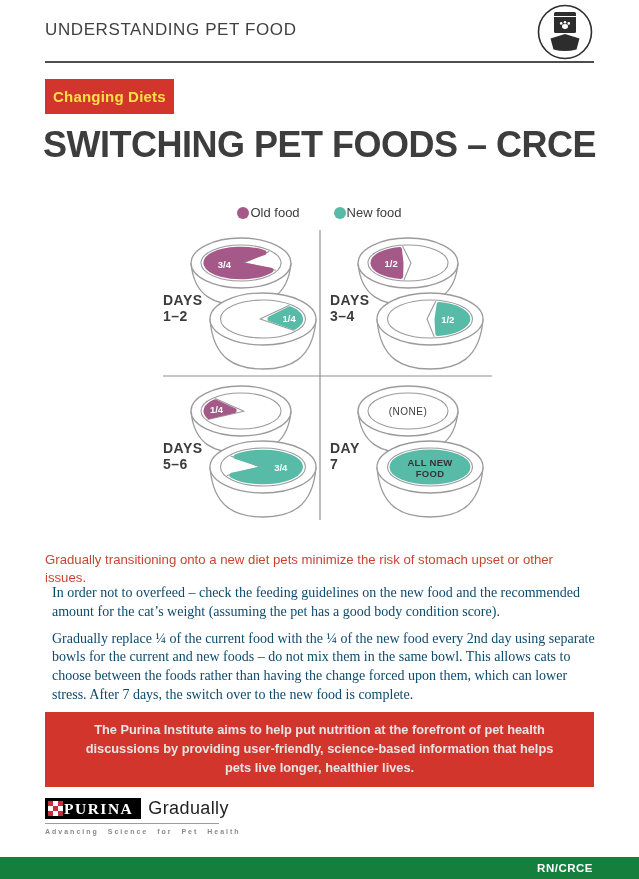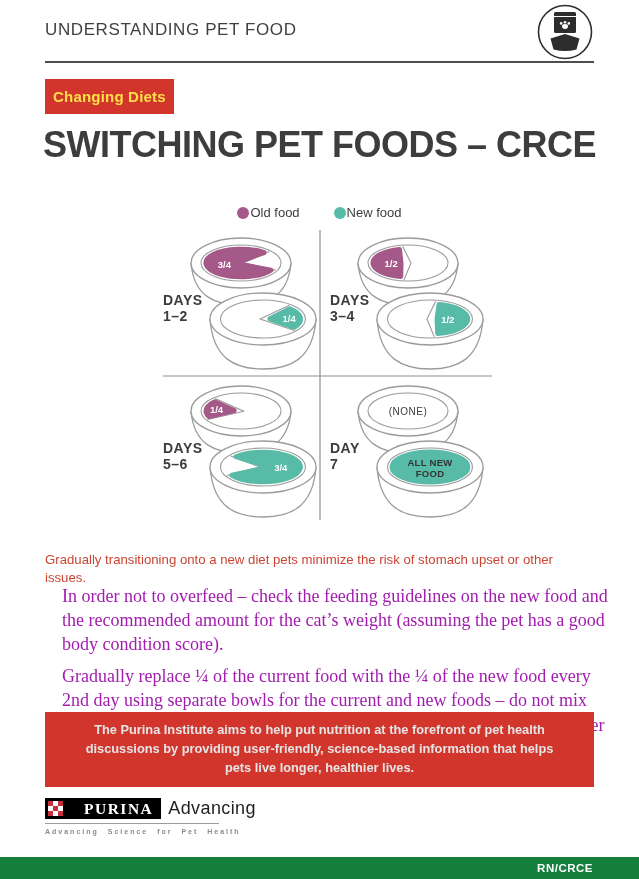--- a/index.html
+++ b/index.html
@@ -19,30 +19,30 @@
   .page-title{left:43px;top:124px;font-size:36px;font-weight:800;color:#3d3d3d;letter-spacing:-.5px;}
   
   .legend{left:0;top:205px;width:639px;display:flex;justify-content:center;gap:34px;}
   .legend-item{display:flex;align-items:center;gap:1px;font-size:13px;color:#3c3c3c;}
   .dot{width:12px;height:12px;border-radius:50%;display:inline-block;}
   
   #diagram{left:0;top:226px;}
   #diagram text{font-family:"Liberation Sans",sans-serif;}
   
   .lead{left:45px;top:551px;width:545px;font-size:13.2px;color:#c94433;line-height:1.35;}
-  .copy{left:62px;top:584px;width:549px;font-family:"Liberation Serif",serif;
-        font-size:18px;line-height:1.34;color:#a21caf;}
+  .copy{left:52px;top:584px;width:549px;font-family:"Liberation Serif",serif;
+        font-size:14px;line-height:1.34;color:#0c4a6e;}
   .copy p{margin:0 0 8px 0;}
   
   .callout{left:45px;top:712px;width:549px;box-sizing:border-box;background:#d2352b;color:#e5e5e5;
            font-size:12.8px;font-weight:700;line-height:1.48;text-align:center;padding:9px 34px;}
   
   .logo{left:45px;top:798px;}
   .logo-row{display:flex;align-items:center;}
-  .purina-box{background:#000;height:21px;display:inline-flex;align-items:center;gap:21px;padding:0 8px 0 3px;}
+  .purina-box{background:#000;height:21px;display:inline-flex;align-items:center;gap:1px;padding:0 8px 0 3px;}
   .purina-word{color:#fff;font-family:"Liberation Serif",serif;font-weight:700;font-size:15.5px;letter-spacing:1.5px;}
   .institute-word{font-size:18px;color:#1f1f1f;margin-left:7px;letter-spacing:.4px;}
   .logo-divider{width:174px;height:1px;background:#9c9c9c;margin-top:4px;}
   .logo-tagline{margin-top:4px;font-size:7px;font-weight:700;letter-spacing:2px;word-spacing:5px;color:#8a8a8a;}
   
   .footer-bar{left:0;top:857px;width:639px;height:22px;background:#15803d;}
   .footer-code{display:block;text-align:right;padding-right:46px;color:#fff;font-size:11.5px;
                font-weight:700;line-height:22px;letter-spacing:.5px;}
 </style>
 </head>
@@ -160,21 +160,21 @@
         <g fill="#c5303c">
           <rect x="0" y="0" width="5" height="5"></rect>
             <rect x="10" y="0" width="5" height="5"></rect>
           <rect x="5" y="5" width="5" height="5"></rect>
           <rect x="0" y="10" width="5" height="5"></rect>
             <rect x="10" y="10" width="5" height="5"></rect>
         </g>
       </svg>
       <span class="purina-word">PURINA</span>
     </span>
-    <span class="institute-word">Advancing</span>
+    <span class="institute-word">Gradually</span>
   </div>
   <div class="logo-divider"></div>
   <div class="logo-tagline">Advancing Science for Pet Health</div>
 </div>
 
 <div class="abs footer-bar">
   <span class="footer-code">RN/CRCE</span>
 </div>
 
 </body></html>

